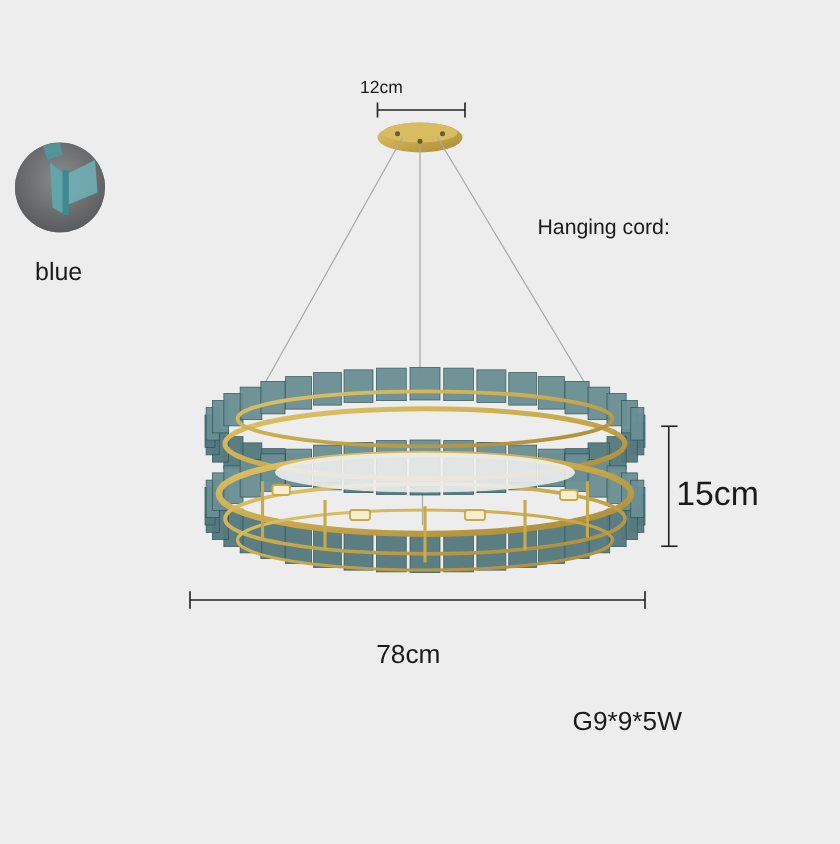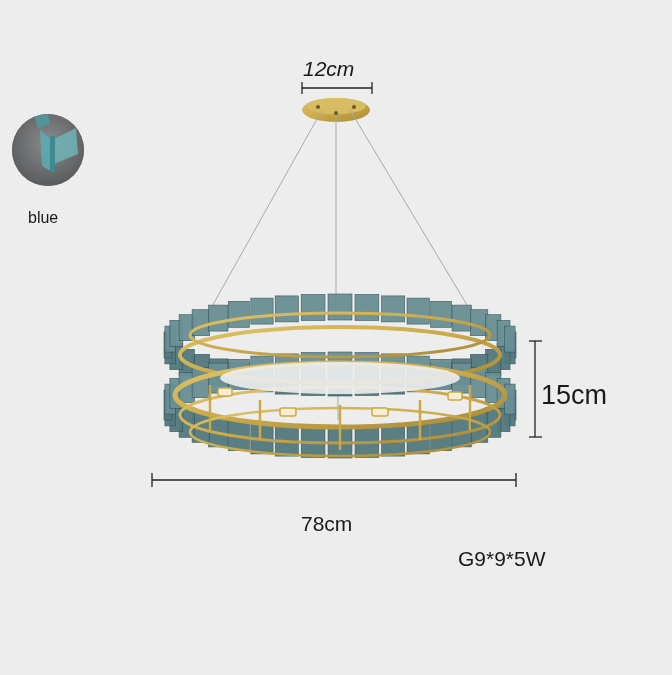--- a/index.html
+++ b/index.html
@@ -6,27 +6,27 @@
     body {
       width: 672px; height: 675px; background: #ededed; position: relative; overflow: hidden;
       font-family: "Liberation Sans", "DejaVu Sans", sans-serif; color: #1a1a1a;
     }
     .abs { position: absolute; }
     .label { font-size: 20px; line-height: 20px; white-space: nowrap; }
     #swatch {
       left: 12px; top: 114px; width: 72px; height: 72px; border-radius: 50%;
       overflow: hidden; background: #6e6f70;
     }
-    #swatch-label { left: 28px; top: 208px; font-size: 16px; }
-    #top-dim-label { left: 303px; top: 59px; font-size: 21px; font-style: italic; }
+    #swatch-label { left: 28px; top: 208px; font-size: 20px; }
+    #top-dim-label { left: 288px; top: 59px; font-size: 14px; }
     #cord-text { left: 430px; top: 172px; font-size: 17px; line-height: 19px; }
     #cord-text div { white-space: nowrap; }
     #height-label { left: 541px; top: 385px; font-size: 27px; }
     #width-label { left: 301px; top: 514px; font-size: 21px; }
-    #spec-label { left: 458px; top: 549px; font-size: 21px; }
+    #spec-label { left: 458px; top: 568px; font-size: 21px; }
     svg.layer { position: absolute; left: 0; top: 0; }
   </style>
 </head>
 <body>
 
 <div id="swatch" class="abs">
   <svg width="72" height="72" viewBox="0 0 72 72">
     <defs>
       <radialGradient id="bgGrad" cx="50%" cy="40%" r="60%">
         <stop offset="0%" stop-color="#8a8b8c"></stop>
@@ -198,17 +198,18 @@
   <g stroke="#222" stroke-width="1.3">
     <line x1="152" y1="480" x2="516" y2="480"></line>
     <line x1="152" y1="473" x2="152" y2="487"></line>
     <line x1="516" y1="473" x2="516" y2="487"></line>
   </g>
 </svg>
 
 <div id="top-dim-label" class="abs label">12cm</div>
 
 <div id="cord-text" class="abs">
+  <div>Hanging cord:</div>
 </div>
 
 <div id="height-label" class="abs label">15cm</div>
 <div id="width-label" class="abs label">78cm</div>
 <div id="spec-label" class="abs label">G9*9*5W</div>
 
 </body></html>

